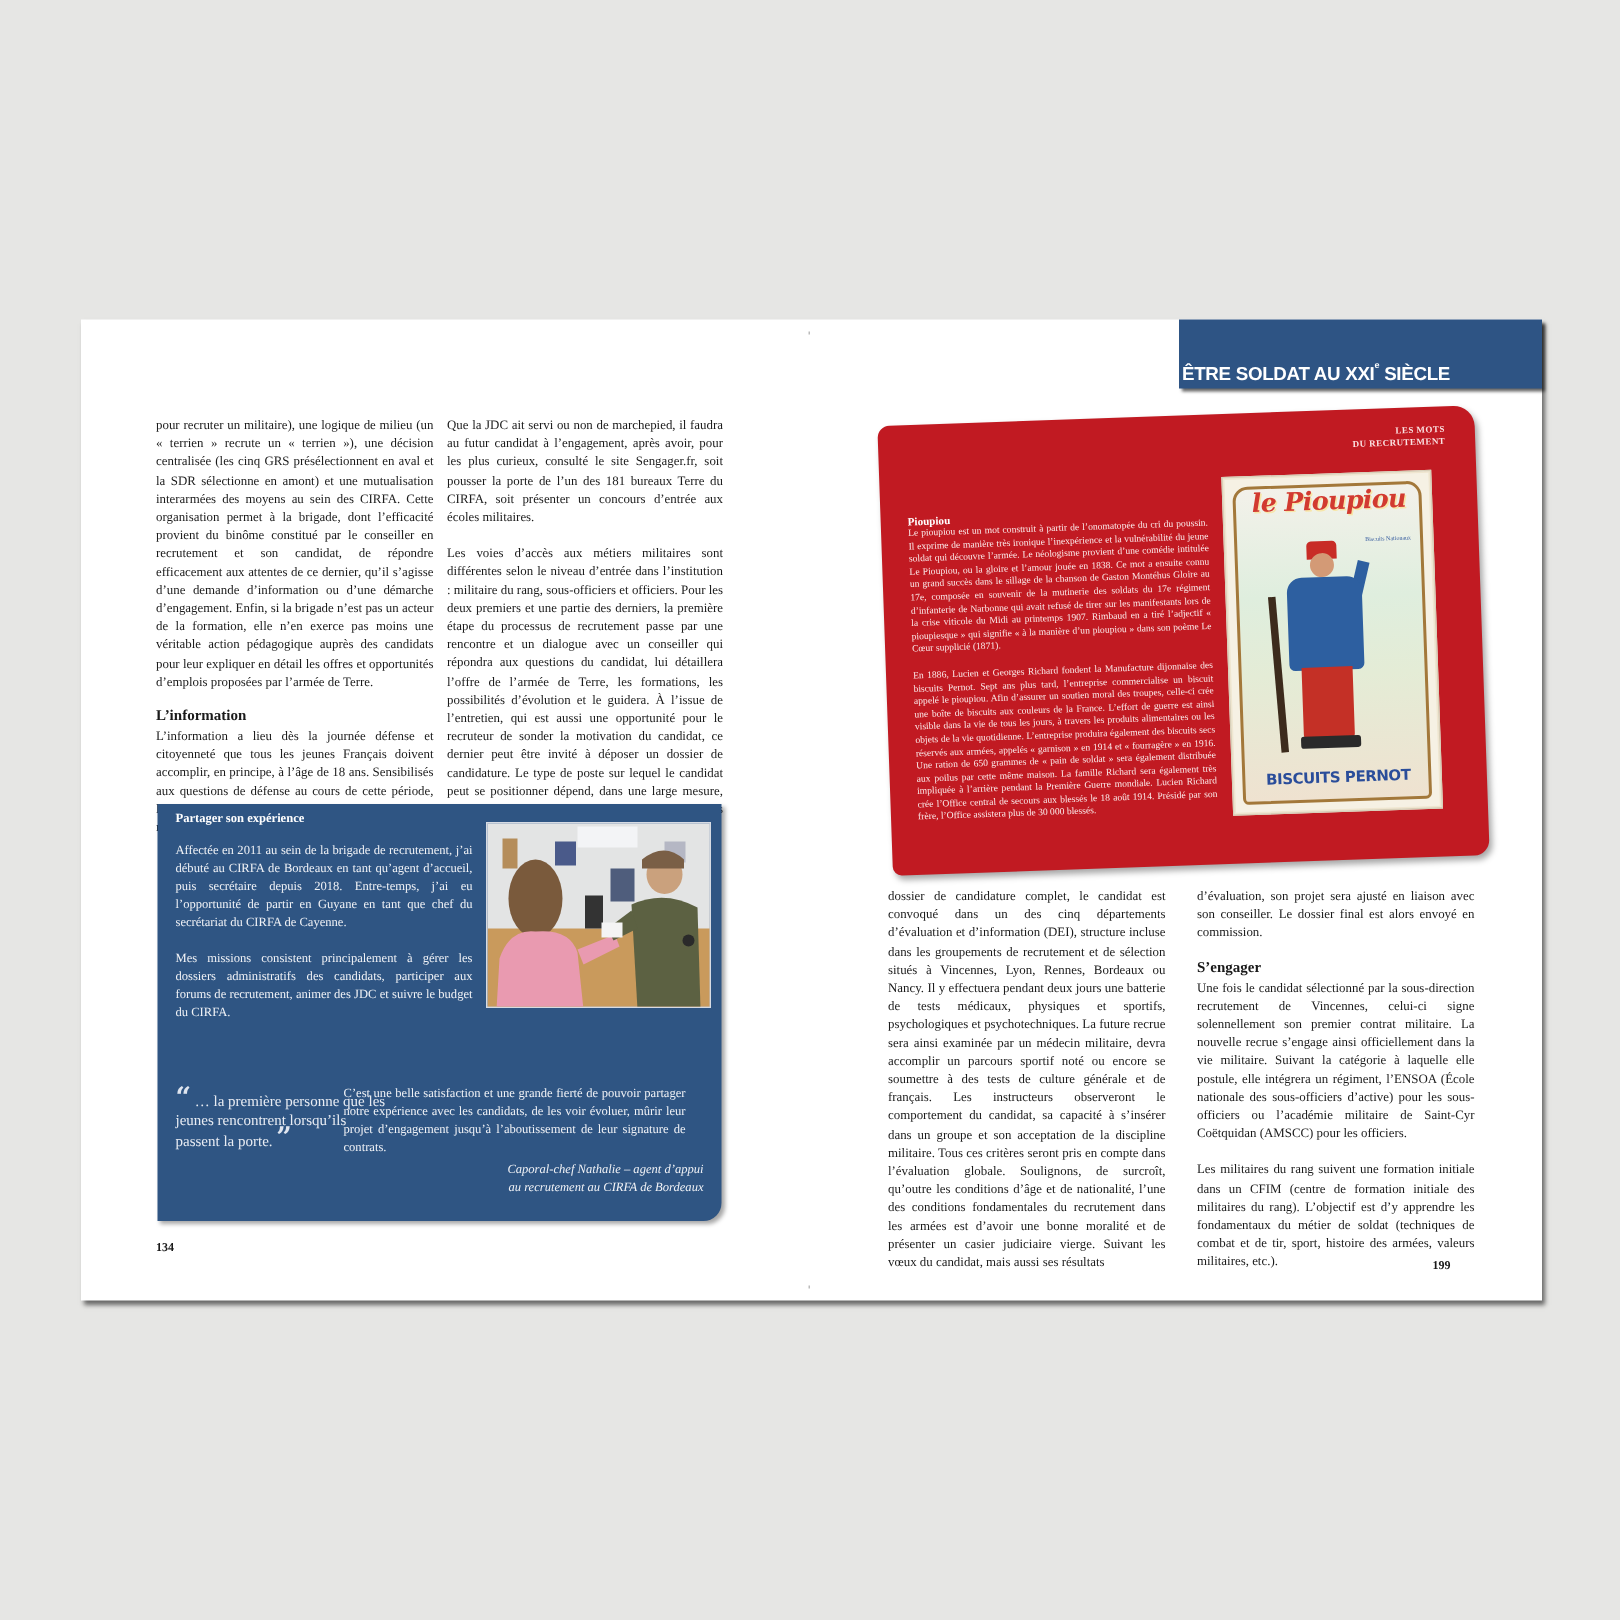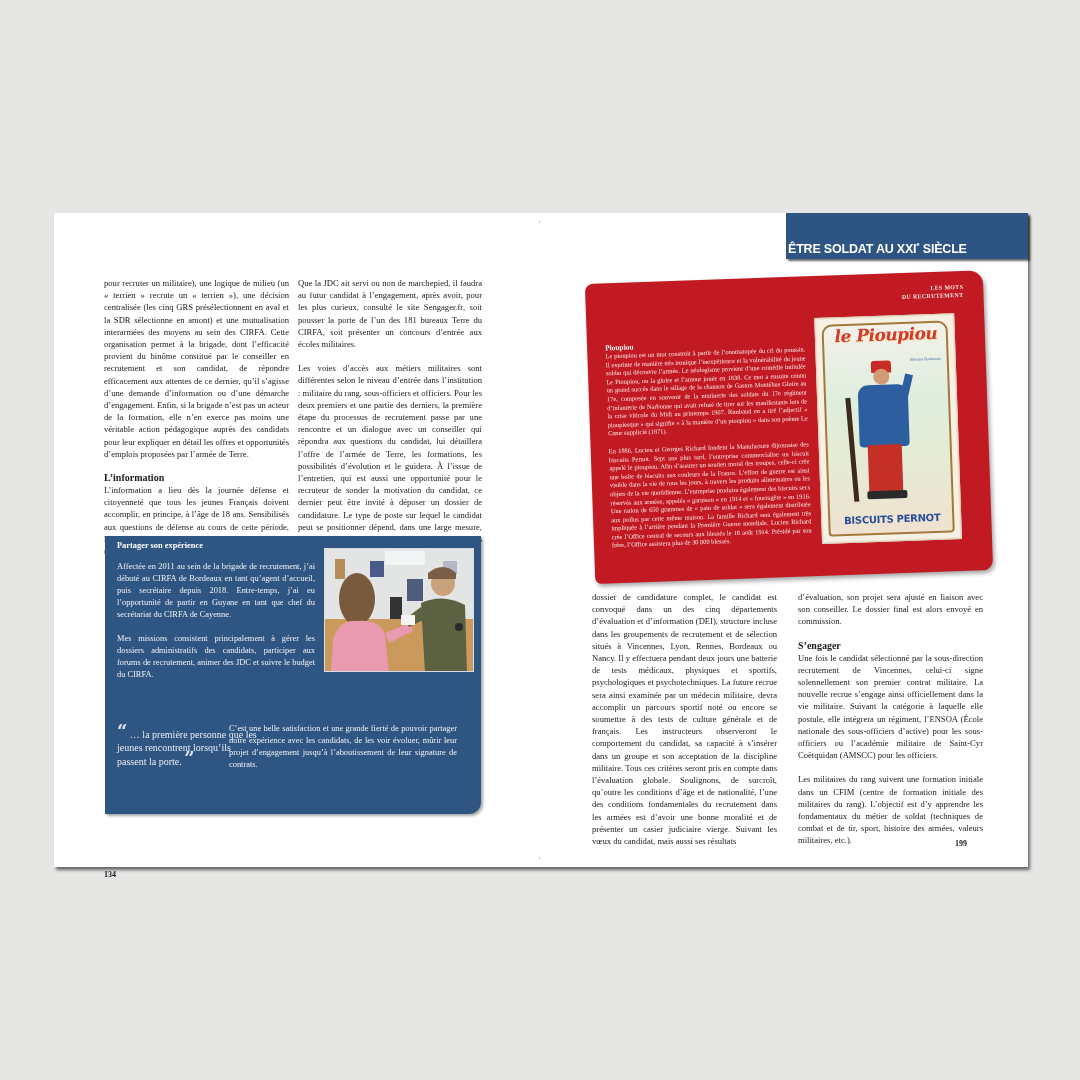--- a/index.html
+++ b/index.html
@@ -160,23 +160,27 @@
         <circle cx="134" cy="78" r="4" fill="#2a2a2a"></circle>
         <rect x="76" y="66" width="14" height="10" fill="#f4f4f4"></rect>
       </svg>
     </div>
     <div class="quote-block">
       <span class="quote-mark">“</span>
       <span>… la première personne que les jeunes rencontrent lorsqu’ils passent la porte.</span>
       <span class="quote-mark">”</span>
     </div>
     <div class="t-col2">C’est une belle satisfaction et une grande fierté de pouvoir partager notre expérience avec les candidats, de les voir évoluer, mûrir leur projet d’engagement jusqu’à l’aboutissement de leur signature de contrats.</div>
-  </div>
-
-  <div class="page-num" style="left:50px; top:657px;">134</div>
+    <div class="t-sign">
+      <div>Caporal-chef Nathalie – agent d’appui</div>
+      <div>au recrutement au CIRFA de Bordeaux</div>
+    </div>
+  </div>
+
+  <div class="page-num" style="left:50px; top:614px;">134</div>
 
   <div class="red-card">
     <div class="rc-label">
       <div>LES MOTS</div>
       <div>DU RECRUTEMENT</div>
     </div>
     <div class="rc-text">
       <h5>Pioupiou</h5>
       <p>Le pioupiou est un mot construit à partir de l’onomatopée du cri du poussin. Il exprime de manière très ironique l’inexpérience et la vulnérabilité du jeune soldat qui découvre l’armée. Le néologisme provient d’une comédie intitulée Le Pioupiou, ou la gloire et l’amour jouée en 1838. Ce mot a ensuite connu un grand succès dans le sillage de la chanson de Gaston Montéhus Gloire au 17e, composée en souvenir de la mutinerie des soldats du 17e régiment d’infanterie de Narbonne qui avait refusé de tirer sur les manifestants lors de la crise viticole du Midi au printemps 1907. Rimbaud en a tiré l’adjectif « pioupiesque » qui signifie « à la manière d’un pioupiou » dans son poème Le Cœur supplicié (1871).</p>
       <p>En 1886, Lucien et Georges Richard fondent la Manufacture dijonnaise des biscuits Pernot. Sept ans plus tard, l’entreprise commercialise un biscuit appelé le pioupiou. Afin d’assurer un soutien moral des troupes, celle-ci crée une boîte de biscuits aux couleurs de la France. L’effort de guerre est ainsi visible dans la vie de tous les jours, à travers les produits alimentaires ou les objets de la vie quotidienne. L’entreprise produira également des biscuits secs réservés aux armées, appelés « garnison » en 1914 et « fourragère » en 1916. Une ration de 650 grammes de « pain de soldat » sera également distribuée aux poilus par cette même maison. La famille Richard sera également très impliquée à l’arrière pendant la Première Guerre mondiale. Lucien Richard crée l’Office central de secours aux blessés le 18 août 1914. Présidé par son frère, l’Office assistera plus de 30 000 blessés.</p>

